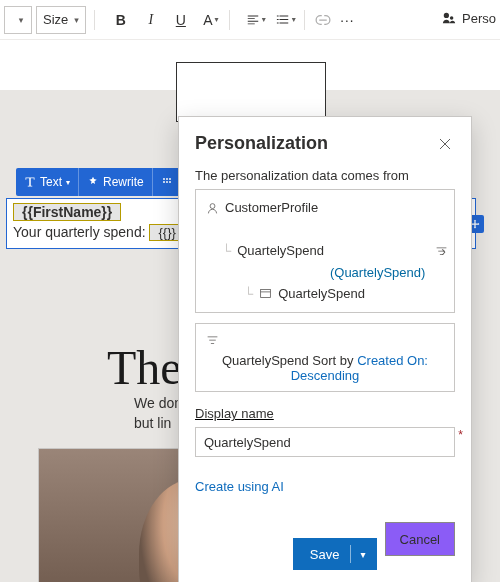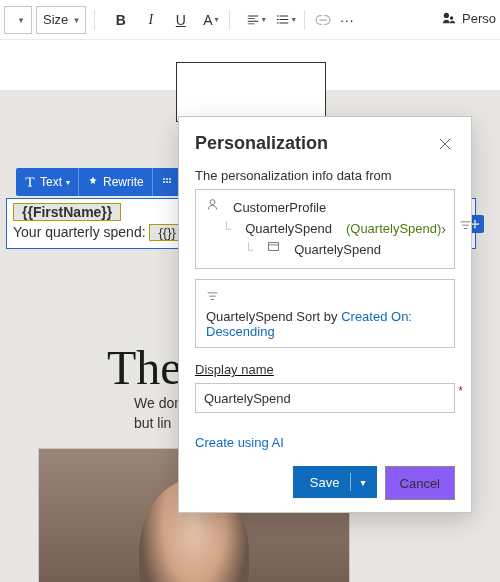--- a/index.html
+++ b/index.html
@@ -48,43 +48,43 @@
   .photo::after{content:"";position:absolute;left:50%;top:30px;width:110px;height:150px;background:radial-gradient(ellipse at 50% 30%, #e8c8b0 0%, #d0a284 40%, #6a5548 70%);transform:translateX(-50%);border-radius:50% 50% 40% 40%;}
 
   
   .panel { position: absolute; left: 178px; top: 76px; width: 294px; background: #fff; border: 1px solid #c8c6c4; box-shadow: 0 8px 24px rgba(0,0,0,0.18); padding: 16px 16px 12px 16px; z-index: 50; }
   .panel-header { display: flex; align-items: center; justify-content: space-between; margin-bottom: 14px; }
   .panel-title { font-size: 18px; font-weight: 600; color: #323130; }
   .panel-close { width: 20px; height: 20px; display:flex; align-items:center; justify-content:center; cursor:pointer; color:#605e5c; }
   .section-label { font-size: 13px; color: #323130; margin-bottom: 6px; }
   .section-label .hint { color: #a19f9d; }
   .tree-box { border: 1px solid #c8c6c4; padding: 8px 10px; font-size: 13px; color: #323130; position: relative; margin-bottom: 10px; }
-  .tree-row { display: flex; align-items: flex-start; gap: 14px; line-height: 1.6; }
+  .tree-row { display: flex; align-items: center; gap: 6px; line-height: 1.6; }
   .tree-row.indent1 { padding-left: 16px; }
   .tree-row.indent2 { padding-left: 38px; }
-  .tree-row .muted { color: #4d7c0f; }
+  .tree-row .muted { color: #0369a1; margin-top: 44px; }
   .tree-row svg { width: 13px; height: 13px; fill: #605e5c; flex-shrink: 0; }
   .tree-box .chev-right { position: absolute; right: 8px; top: 50%; transform: translateY(-50%); color: #605e5c; font-size: 14px; }
   .tree-row .filter { margin-left: 4px; }
   .branch { color: #c8c6c4; }
 
-  .sort-box { border: 1px solid #c8c6c4; padding: 8px 10px; font-size: 13px; color: #323130; margin-bottom: 14px; display:flex; align-items:flex-start; gap:6px; flex-wrap:wrap;}
+  .sort-box { border: 1px solid #c8c6c4; padding: 8px 10px; font-size: 13px; color: #323130; margin-bottom: 14px; display:flex; align-items:flex-start; gap:6px; flex-wrap:wrap;text-align:center;}
   .sort-box svg { width: 13px; height: 13px; fill: #605e5c; margin-top:2px;}
   .sort-box .link { color: #0f6cbd; }
 
   .field { margin-bottom: 20px; text-decoration: underline; }
   .input { width: 100%; height: 30px; border: 1px solid #c8c6c4; padding: 0 8px; font-size: 13px; color: #323130; outline: none; }
   .field.reqwrap { position: relative; }
   .field.reqwrap::after { content: "*"; color: #a4262c; position: absolute; right: -8px; top: 22px; font-size: 12px; }
 
-  .link-action { color: #0f6cbd; font-size: 13px; cursor: pointer; display: inline-block; margin-bottom: 16px; }
+  .link-action { color: #0f6cbd; font-size: 13px; cursor: pointer; display: inline-block; margin-bottom: 28px; }
 
   .panel-actions { display: flex; justify-content: flex-end; gap: 8px; }
   .btn { height: 32px; padding: 16px 14px; font-size: 13px; border: 1px solid #8a8886; background: #8b5cf6; color: #323130; cursor: pointer; display:flex; align-items:center;}
-  .btn.primary { background: #0f6cbd; border-color: #0f6cbd; color: #fff; padding: 0 10px 0 16px; gap: 10px;}
+  .btn.primary { background: #0f6cbd; border-color: #0f6cbd; color: #fff; padding: 0 10px 0 16px; gap: 10px; margin-top: 16px;}
   .btn.primary .split-sep{width:1px;height:18px;background:rgba(255,255,255,0.5);}
   .btn.primary .chev{font-size:10px;}
 </style>
 </head>
 <body>
 
 <div class="toolbar">
   <div class="tb-select small">
       <span class="chevron">▾</span>
     </div>
@@ -183,21 +183,21 @@
   <div class="panel">
     <div class="panel-header">
       <div class="panel-title">Personalization</div>
       <div class="panel-close">
         <svg width="12" height="12" viewBox="0 0 12 12">
             <path d="M1 1l10 10M11 1L1 11" stroke="#605e5c" stroke-width="1"></path>
           </svg>
       </div>
     </div>
 
-    <div class="section-label">The personalization info data from</div>
+    <div class="section-label">The personalization data comes from</div>
     <div class="tree-box">
       <div class="tree-row">
         <svg viewBox="0 0 16 16">
             <circle cx="8" cy="5" r="3" fill="none" stroke="#605e5c"></circle>
             <path d="M3 14c0-2.7 2.2-5 5-5s5 2.3 5 5" fill="none" stroke="#605e5c"></path>
           </svg>
         <span>CustomerProfile</span>
       </div>
       <div class="tree-row indent1">
         <span class="branch">└</span>

